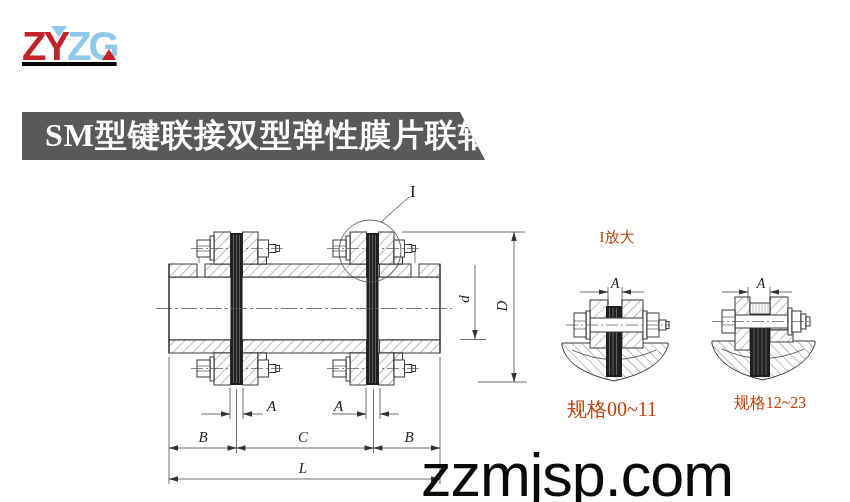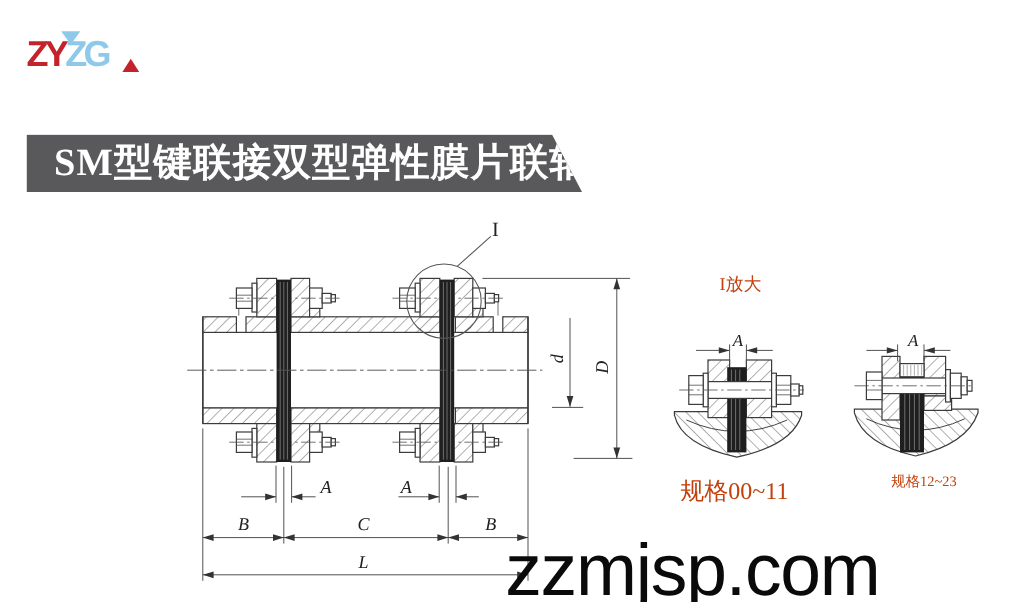--- a/index.html
+++ b/index.html
@@ -1,22 +1,22 @@
 <!DOCTYPE html>
 <html><head>
 <meta charset="utf-8">
 <style>
   html,body{margin:0;padding:0;background:#ffffff;}
   #page{position:relative;width:850px;height:502px;background:#ffffff;overflow:hidden;
         font-family:"Liberation Sans",sans-serif;}
 
   
   .logo{position:absolute;left:22px;top:26px;width:110px;height:40px;
-        font-family:"Liberation Sans",sans-serif;font-weight:bold;font-size:30px;
-        line-height:40px;letter-spacing:-3px;}
+        font-family:"Liberation Sans",sans-serif;font-weight:bold;font-size:40px;
+        line-height:40px;letter-spacing:-3px;text-decoration:underline;}
   .logo .red{color:#c4232c;}
   .logo .blue{color:#8fc9e9;}
   .tri{position:absolute;width:0;height:0;}
   .tri-blue{left:29px;top:0;border-left:8px solid transparent;
             border-right:8px solid transparent;border-top:11px solid #8fc9e9;}
   .tri-red{left:80px;top:23px;border-left:7px solid transparent;
            border-right:7px solid transparent;border-bottom:11px solid #c4232c;}
 
   
   .banner{position:absolute;left:22px;top:112px;width:463px;height:48px;background:#59595b;
@@ -30,21 +30,21 @@
   svg text{font-family:"Liberation Serif",serif;fill:#222;}
   .dimtxt{font-style:italic;font-size:15px;}
   .dimtxt-sm{font-style:italic;font-size:14px;}
   .reftxt{font-size:17px;}
 
   
   .caption{position:absolute;transform:translateX(-50%);color:#c2410c;
            font-family:"Liberation Serif",serif;white-space:nowrap;}
   .cap-enlarged{left:617px;top:228px;font-size:15px;}
   .cap-spec1{left:612px;top:396px;font-size:20px;}
-  .cap-spec2{left:770px;top:393px;font-size:12px;}
+  .cap-spec2{left:770px;top:393px;font-size:16px;}
 
   
   .watermark{position:absolute;left:421px;top:440px;font-size:61px;color:#0a0a0a;
              font-family:"Liberation Sans",sans-serif;letter-spacing:-1px;}
 </style>
 </head>
 <body>
 
 <div id="page">
 

